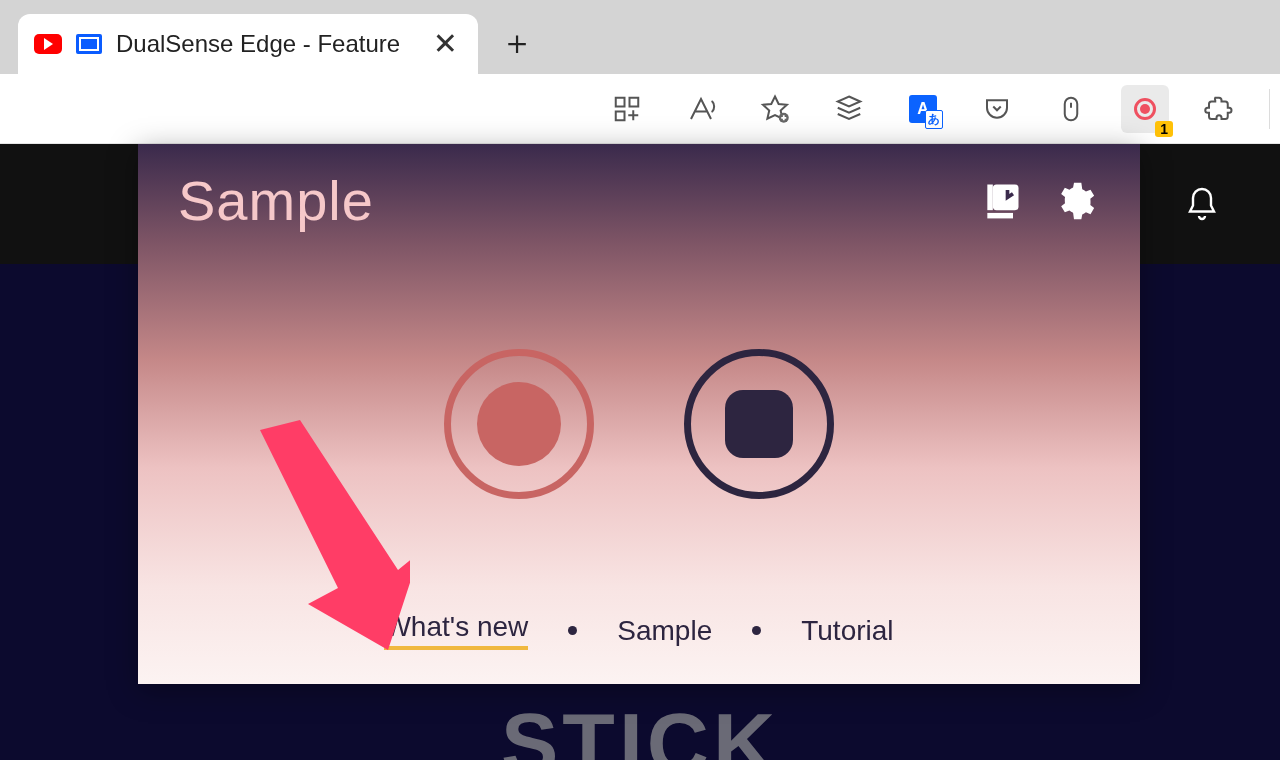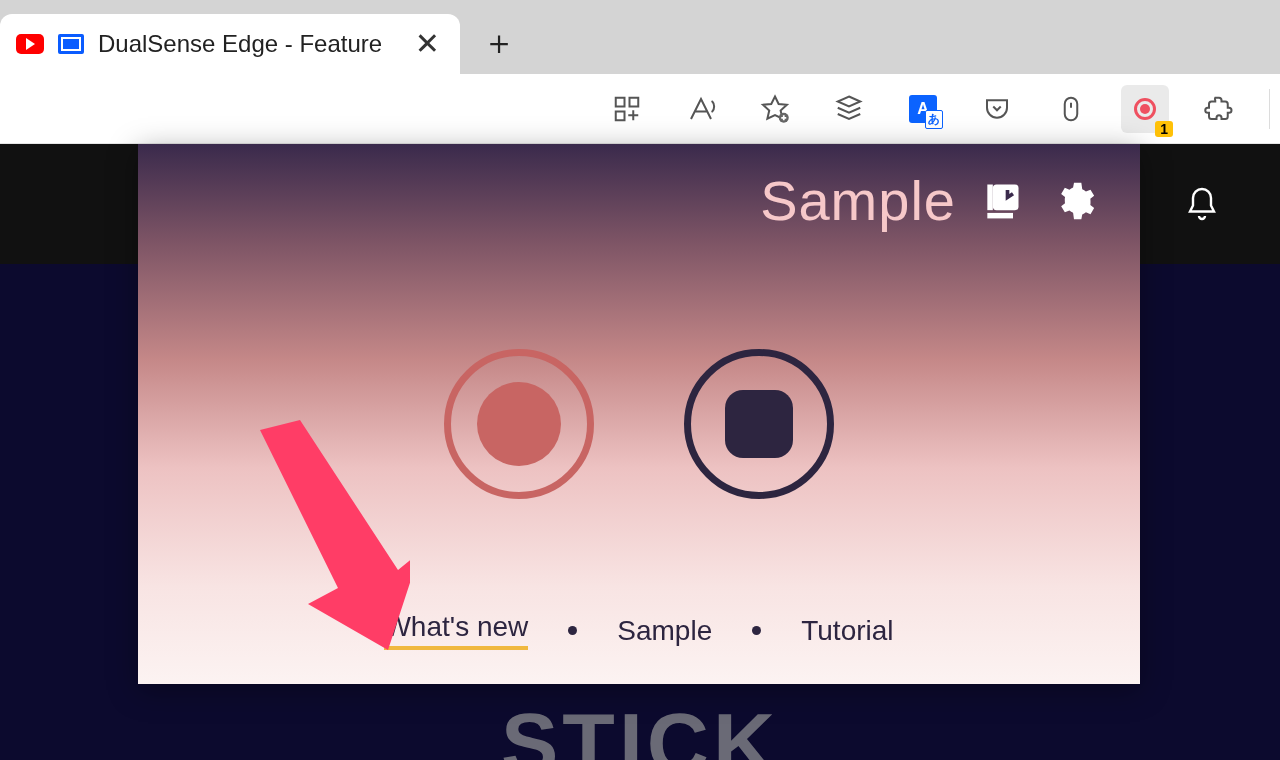--- a/index.html
+++ b/index.html
@@ -1,20 +1,20 @@
 <!DOCTYPE html>
 <html><head>
 <meta charset="utf-8">
 <style>
   * { box-sizing: border-box; margin: 0; padding: 0; }
   html, body { width: 1280px; height: 760px; overflow: hidden; font-family: -apple-system, BlinkMacSystemFont, "Segoe UI", Arial, sans-serif; }
   body { background: #d4d4d4; position: relative; }
 
   
-  .tabstrip { height: 74px; background: #d4d4d4; display: flex; align-items: flex-end; }
+  .tabstrip { height: 74px; background: #d4d4d4; display: flex; align-items: flex-end; padding-left: 18px; }
   .tab {
     background: #fff; height: 60px; border-radius: 12px 12px 0 0;
     display: flex; align-items: center; padding: 0 16px; gap: 14px;
     width: 460px; position: relative;
   }
   .tab-title { font-size: 24px; color: #222; white-space: nowrap; overflow: hidden; text-overflow: clip; flex: 1; }
   .close-x { font-size: 30px; color: #333; cursor: pointer; padding: 0 4px; line-height: 1; }
   .new-tab-plus { width: 54px; height: 54px; display: flex; align-items: center; justify-content: center; font-size: 34px; color: #222; cursor: pointer; margin-left: 12px; margin-bottom: 4px; }
 
   .favicon-yt { width: 28px; height: 20px; background: #ff0000; border-radius: 5px; position: relative; }
@@ -38,21 +38,21 @@
   .page-area { position: absolute; top: 144px; left: 0; right: 0; bottom: 0; background: #0c0a2e; overflow: hidden; }
   .ytbar { height: 120px; background: #111; display:flex; align-items:center; justify-content:flex-end; padding-right:60px;}
   .bell-icon { color:#fff; width:36px; height:36px; }
   .stick-text { position:absolute; left:50%; transform:translateX(-50%); top:550px; color:#6a6a76; font-size:86px; font-weight:800; letter-spacing:4px;}
 
   
   .popup {
     position: absolute; top: 144px; left: 138px; width: 1002px; height: 540px;
     background: linear-gradient(180deg, #3a2a4c 0%, #7d5465 18%, #c58888 40%, #edc2c2 60%, #f8e4e3 82%, #fcf3f2 100%);
     box-shadow: 0 6px 28px rgba(0,0,0,0.35);
-    display:flex; flex-direction:column;text-align:right;
+    display:flex; flex-direction:column;
   }
   .popup-header { display:flex; align-items:center; padding: 24px 40px; gap: 20px; }
   .popup-title { color:#f6c8c9; font-size:56px; font-weight:400; letter-spacing:1px; flex:1;}
   .hdr-icon { width:52px; height:52px; color:#fff; cursor:pointer; display:flex; align-items:center; justify-content:center;}
   .hdr-icon svg { width:44px; height:44px; fill:#fff; }
   .gear-svg { width:46px; height:46px; }
 
   .controls { flex:1; display:flex; align-items:center; justify-content:center; gap:90px; margin-top:-20px;}
   .rec-btn { width:150px; height:150px; border:7px solid #c86563; border-radius:50%; display:flex; align-items:center; justify-content:center; cursor:pointer; }
   .rec-btn-inner { width:84px; height:84px; background:#c86563; border-radius:50%; }

